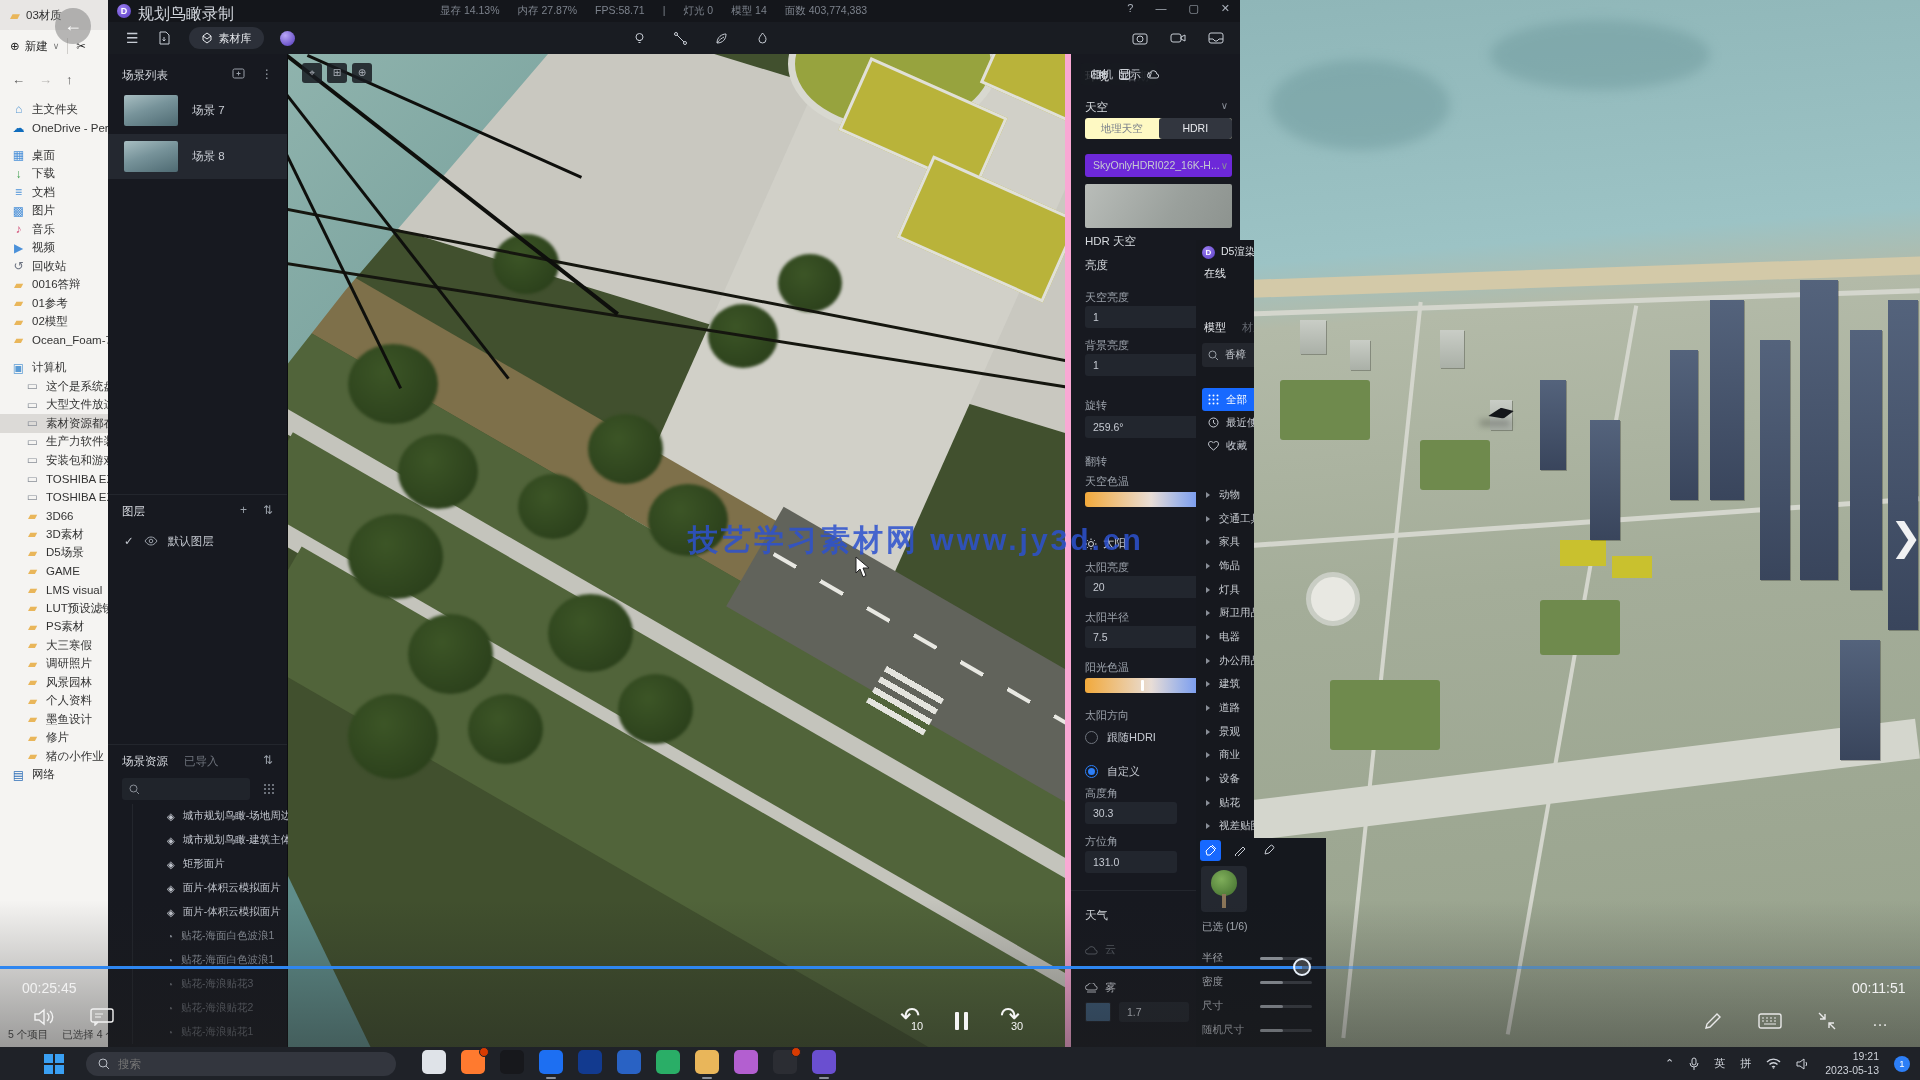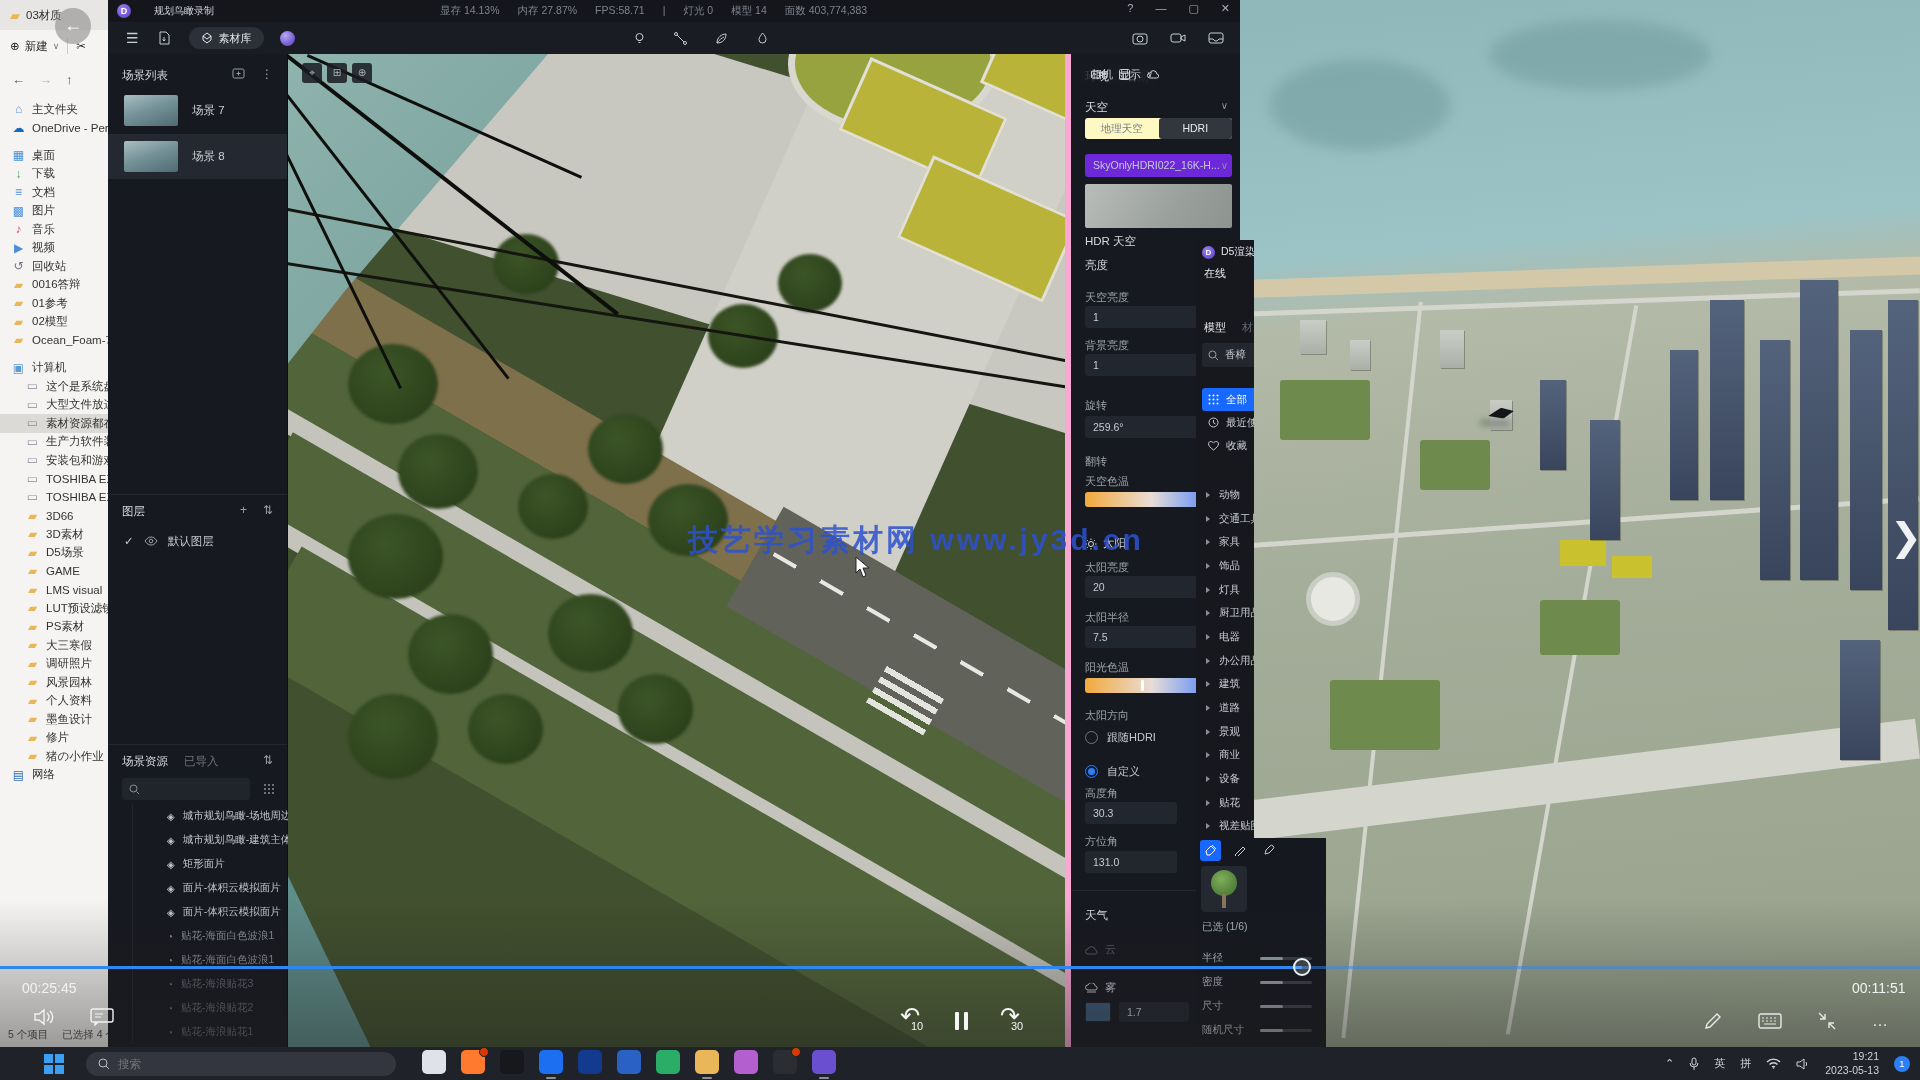--- a/index.html
+++ b/index.html
@@ -21,21 +21,21 @@
   .exp-item .g { width:13px; font-size:12px; text-align:center; flex:none; }
   .exp-item.ind1 { padding-left:26px; }
   .exp-item.gap { margin-top:9px; }
   .exp-item.sel { background:#dcdad7; }
   .exp-status { position:absolute; left:8px; top:1028px; font-size:10.5px; color:#4c4c4c; display:flex; gap:14px; z-index:9; white-space:nowrap; }
 
   
   .d5 { position:absolute; left:108px; top:0; width:1132px; height:1047px; background:#16181d; z-index:2; overflow:hidden; }
   .d5-titlebar { position:absolute; left:0; top:0; width:100%; height:22px; background:#14161b; display:flex; align-items:center; }
   .d5-logo { position:absolute; left:9px; top:4px; width:14px; height:14px; border-radius:50%; background:radial-gradient(circle at 35% 30%, #9b7df0, #5a3fc4); color:#fff; font-size:9px; font-weight:bold; text-align:center; line-height:14px; }
-  .d5-title { position:absolute; left:46px; top:4px; font-size:10px; color:#cfd3da; }
+  .d5-title { position:absolute; left:30px; top:4px; font-size:16px; color:#cfd3da; }
   .d5-stats { position:absolute; left:332px; top:4px; display:flex; gap:18px; font-size:10.5px; color:#7c828c; white-space:nowrap; }
   .d5-winctrl { position:absolute; right:10px; top:2px; display:flex; gap:22px; color:#aab0ba; font-size:11px; }
   .d5-winctrl span { cursor:default; }
   .d5-toolbar { position:absolute; left:0; top:22px; width:100%; height:32px; background:#191c22; display:flex; align-items:center; }
   .tb-ico { color:#c7ccd4; margin-left:18px; font-size:14px; }
   .tb-pill { margin-left:18px; height:22px; padding:0 12px; border-radius:11px; background:#2c3039; color:#e8eaee; font-size:11px; display:flex; align-items:center; gap:6px; }
   .tb-sphere { margin-left:16px; width:15px; height:15px; border-radius:50%; background:radial-gradient(circle at 35% 30%, #b9a6f7, #4f36b8); }
   .tb-center { position:absolute; left:524px; top:0; height:32px; display:flex; align-items:center; gap:26px; }
   .tb-right { position:absolute; right:16px; top:0; height:32px; display:flex; align-items:center; gap:22px; }
   .svgico { display:block; }

